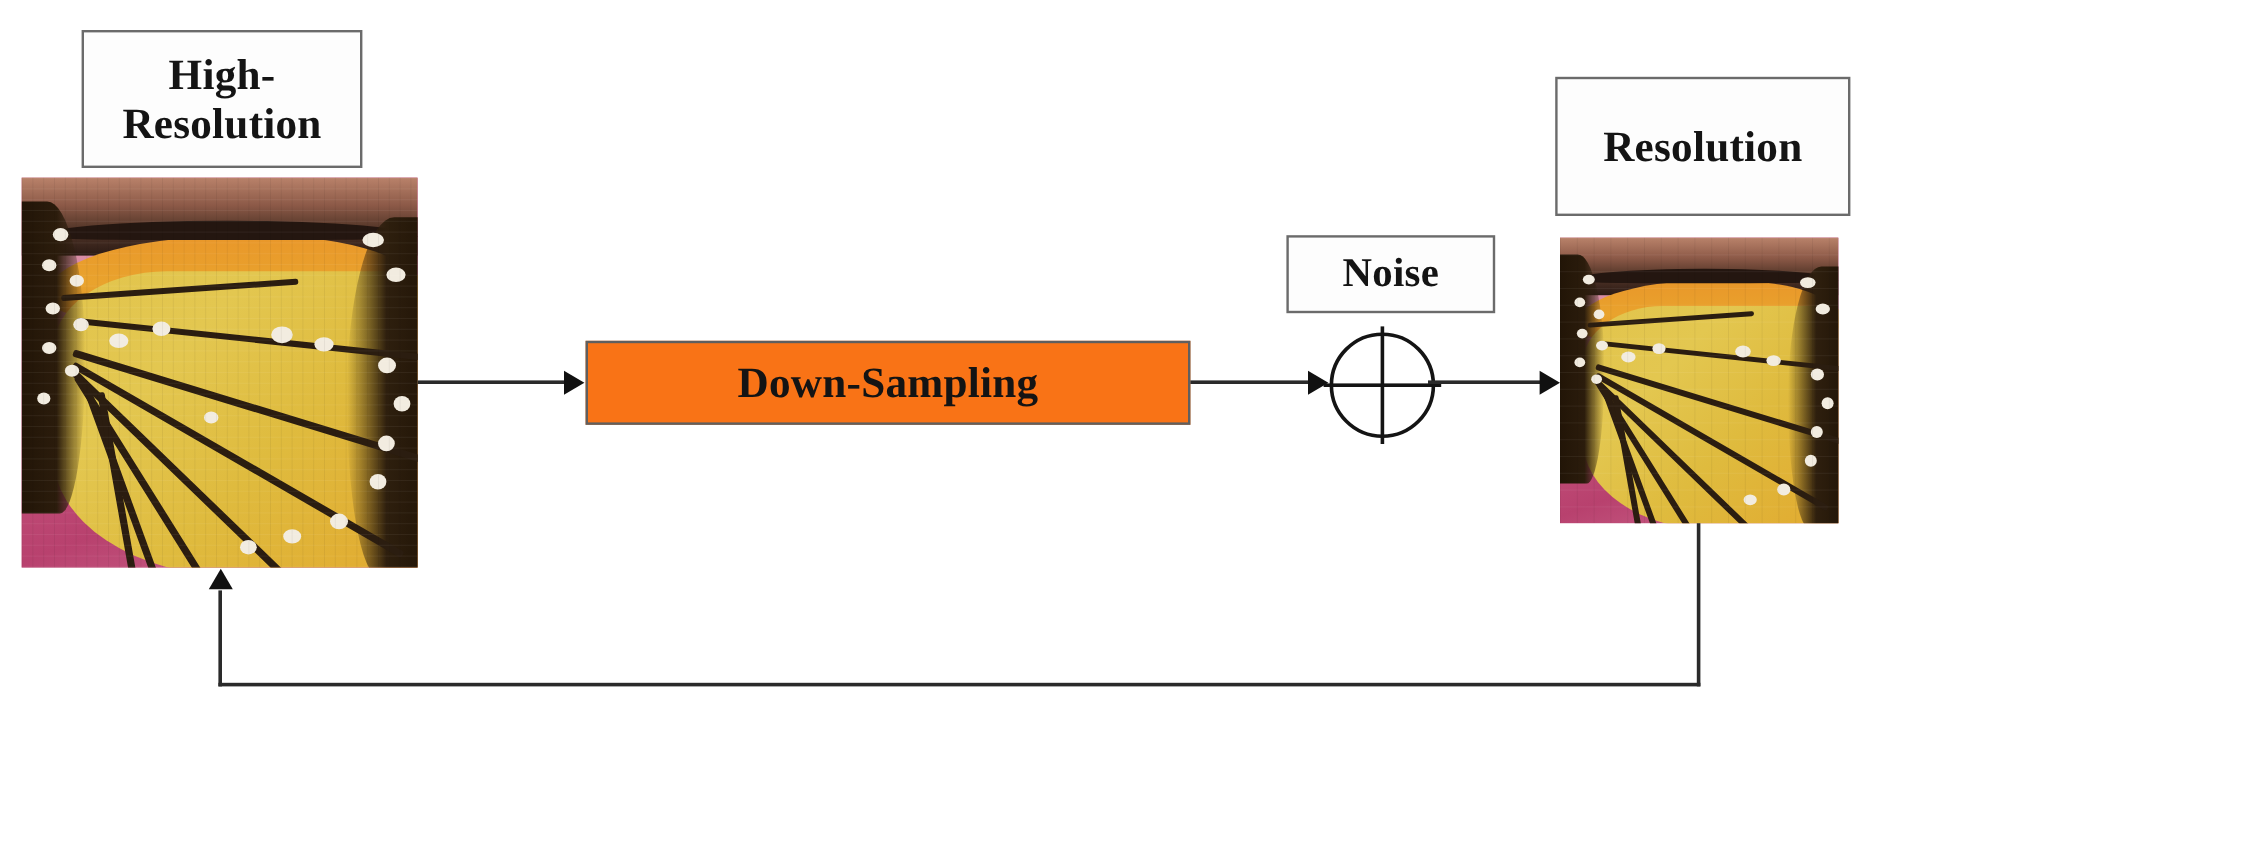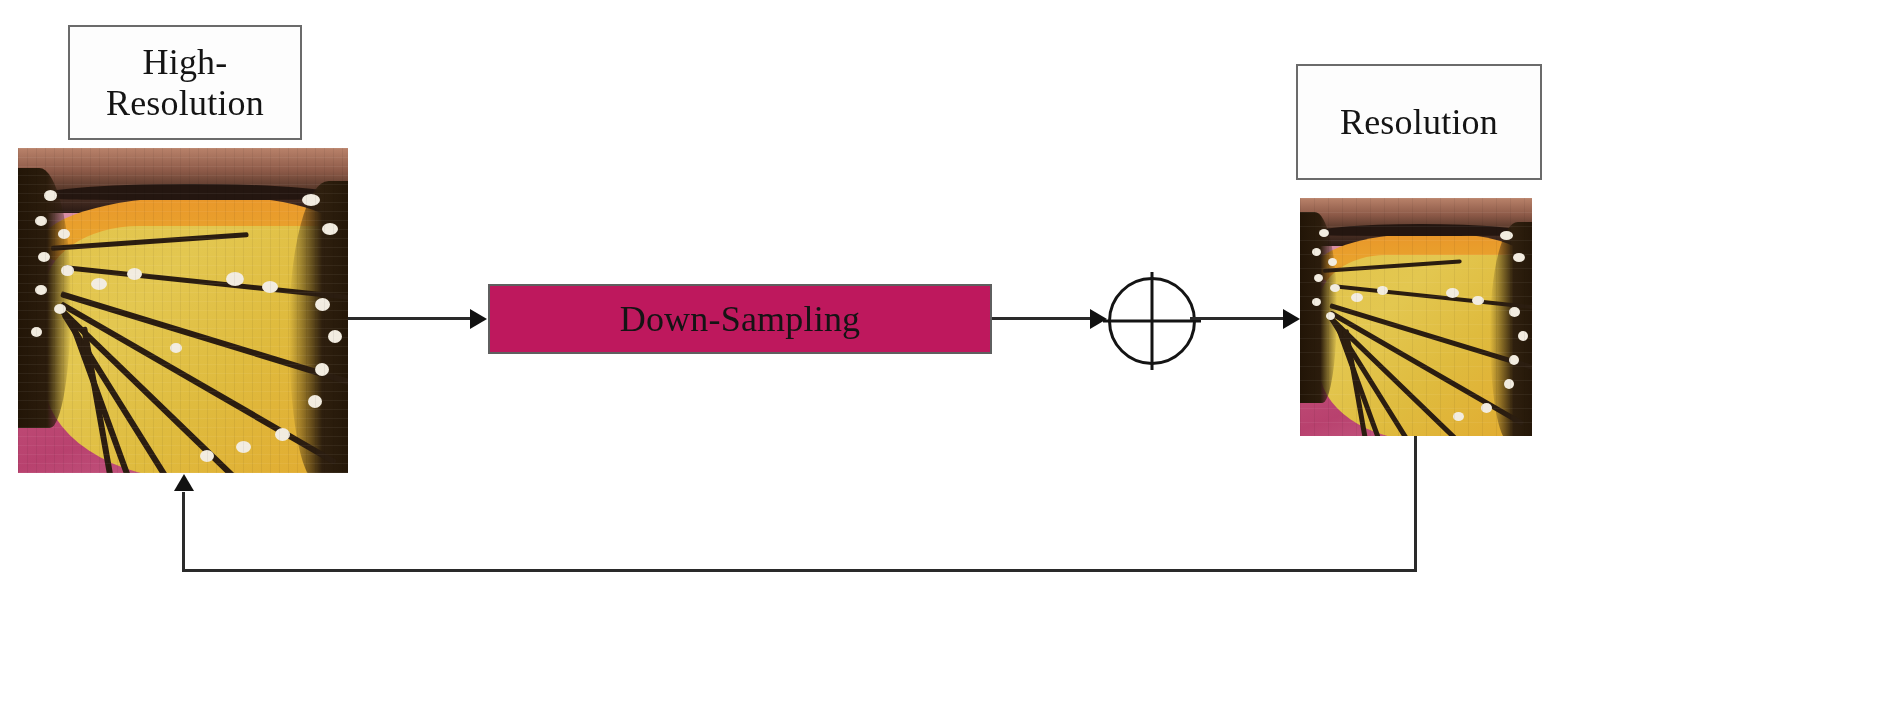--- a/index.html
+++ b/index.html
@@ -16,29 +16,29 @@
     position:absolute;
     background:#fdfdfd;
     border:2px solid #6b6b6b;
     box-sizing:border-box;
     display:flex;align-items:center;justify-content:center;
     text-align:center;
     color:#141414;
     line-height:1.12;
     letter-spacing:.2px;
   }
-  .labelbox span{display:block;}
+  .labelbox span{display:block;font-weight:bold;}
 
   
   #hr-label{left:68px;top:25px;width:234px;height:115px;font-size:36px;}
   #lr-label{left:1296px;top:64px;width:246px;height:116px;font-size:36px;}
   #noise-label{left:1072px;top:196px;width:174px;height:65px;font-size:34px;}
   #downsample-box{
     left:488px;top:284px;width:504px;height:70px;font-size:36px;
-    border:2px solid #5f5f5f;background:#be185d;
+    border:2px solid #5f5f5f;background:#f97316;
   }
 
   
   .butterfly{
     position:absolute;
     overflow:hidden;
     background:#c8668a;
   }
   #hr-image{left:18px;top:148px;width:330px;height:325px;}
   #lr-image{left:1300px;top:198px;width:232px;height:238px;}
@@ -189,20 +189,23 @@
   <div class="hline" style="left:348px;top:317px;width:122px;"></div>
   <div class="arrowhead arrow-right" style="left:470px;top:309px;"></div>
 
   <div class="labelbox" id="downsample-box">
     <span>Down-Sampling</span>
   </div>
 
   <div class="hline" style="left:992px;top:317px;width:102px;"></div>
   <div class="arrowhead arrow-right" style="left:1090px;top:309px;"></div>
 
+  <div class="labelbox" id="noise-label">
+    <span>Noise</span>
+  </div>
 
   <div id="sum-node">
     <div class="cross-v"></div>
     <div class="cross-h"></div>
   </div>
 
   <div class="hline" style="left:1190px;top:317px;width:98px;"></div>
   <div class="arrowhead arrow-right" style="left:1283px;top:309px;"></div>
 
   <div class="labelbox" id="lr-label">

